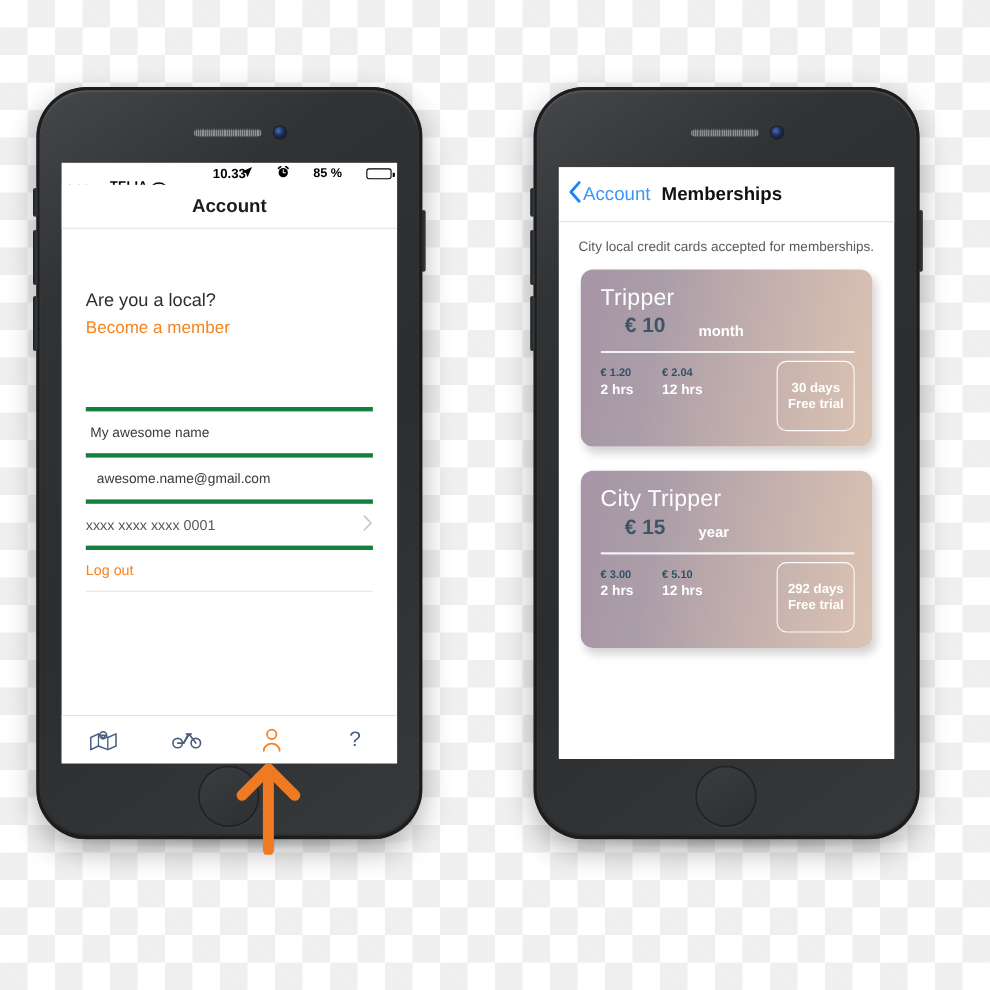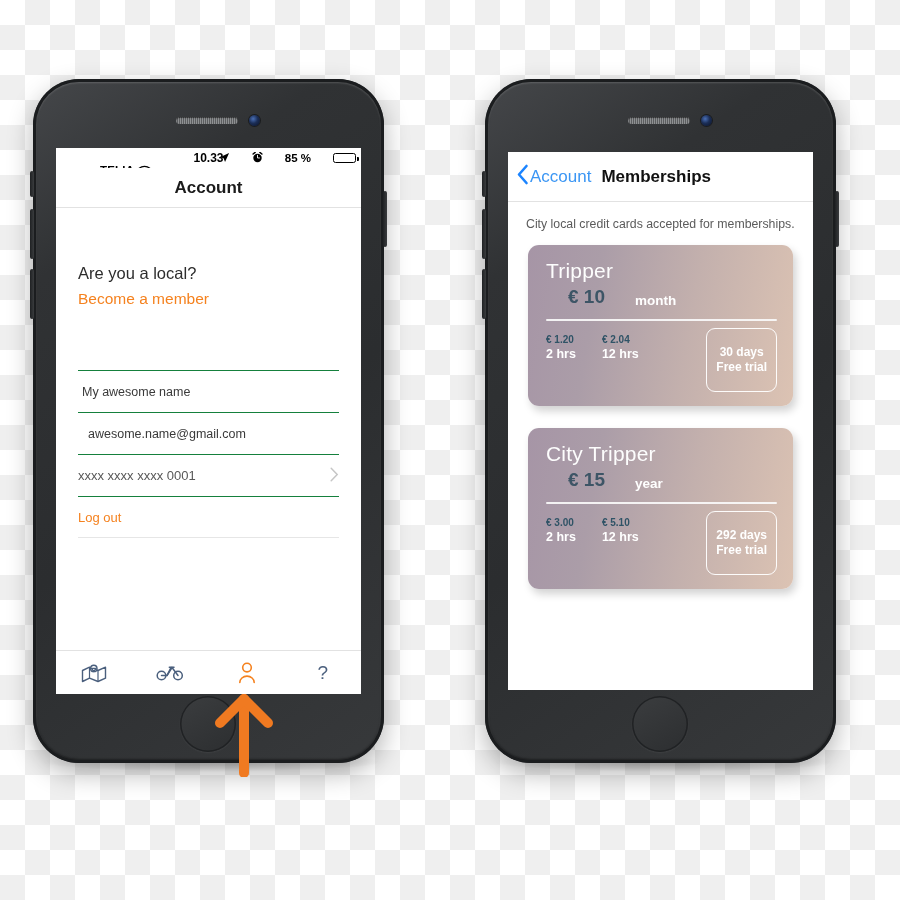--- a/index.html
+++ b/index.html
@@ -113,21 +113,21 @@
   .nav-title2 { font-size: 17px; font-weight: bold; color: #111; margin-left: 10px; }
 
   
   .acct-body { padding: 0 22px; }
   .acct-promo { padding-top: 56px; }
   .promo-q { font-size: 16.5px; color: #2d2d2d; margin-bottom: 7px; }
   .promo-a { font-size: 15.5px; color: #f5821f; cursor: pointer; }
   .spacer-gap { height: 62px; }
   .row {
     height: 42px; display: flex; align-items: center;
-    border-top: 1px solid #15803d; font-size: 12.5px; color: #3a3a3a;
+    border-top: 4px solid #15803d; font-size: 12.5px; color: #3a3a3a;
     position: relative;
   }
   .row.last { border-bottom: 1px solid #e6e6e6; }
   .row .val { padding-left: 4px; }
   .row .val.indent { padding-left: 10px; }
   .row .chev { margin-left: auto; color: #c3c3c3; }
   .row.logout { color: #f5821f; }
   .tabbar {
     position: absolute; left: 0; right: 0; bottom: 0; height: 44px;
     border-top: 1px solid #e2e2e2; background: #fff;

